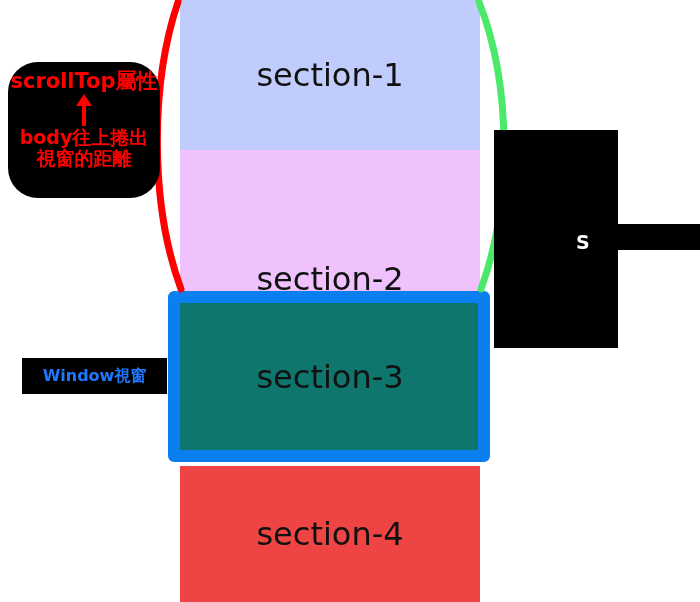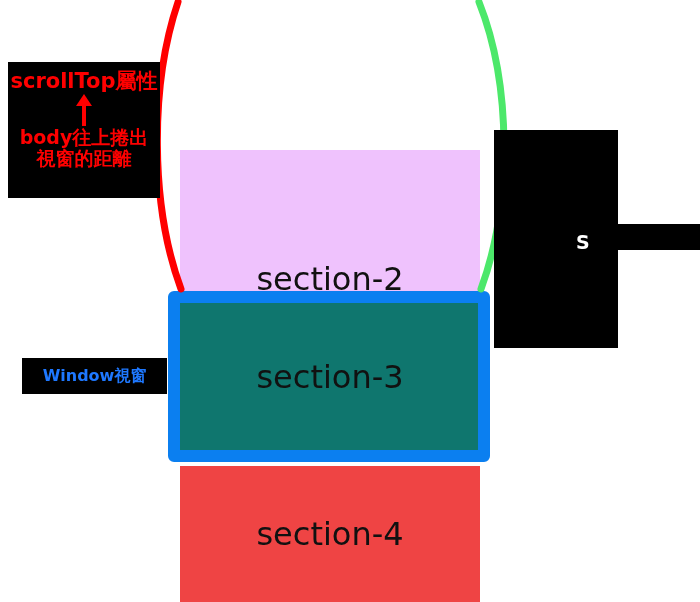--- a/index.html
+++ b/index.html
@@ -87,20 +87,21 @@
   #annot-scrolltop {
     left: 8px;
     top: 62px;
     width: 152px;
     height: 136px;
     display: flex;
     flex-direction: column;
     align-items: center;
     justify-content: flex-start;
     padding-top: 8px;
+    border-radius: 30px;
   }
   .annot-red-text {
     color: #ff0000;
     font-size: 21px;
     font-weight: bold;
     line-height: 1.1;
     white-space: nowrap;
     text-align: center;
   }
   .annot-red-text.small {
@@ -164,20 +165,23 @@
     width: 166px;
     height: 26px;
     background: #000000;
   }
 </style>
 </head>
 <body>
 
 <div id="stage">
 
+  <div class="section" id="section-1">
+    <span class="section-label">section-1</span>
+  </div>
 
   <div class="section" id="section-2">
     <span class="section-label">section-2</span>
   </div>
 
   <div class="section" id="section-3">
     <span class="section-label">section-3</span>
   </div>
 
   <div class="section" id="section-4">

